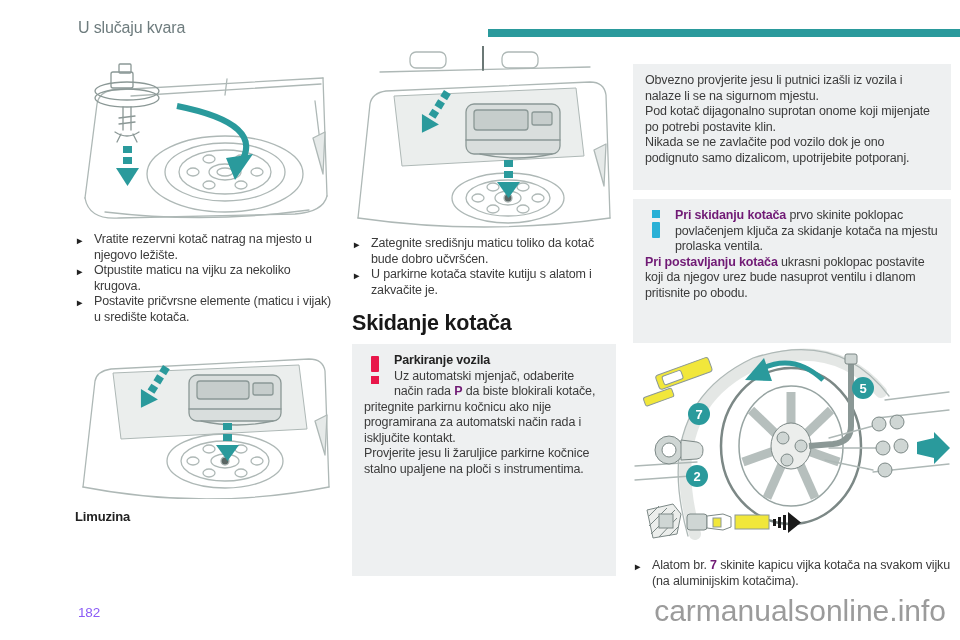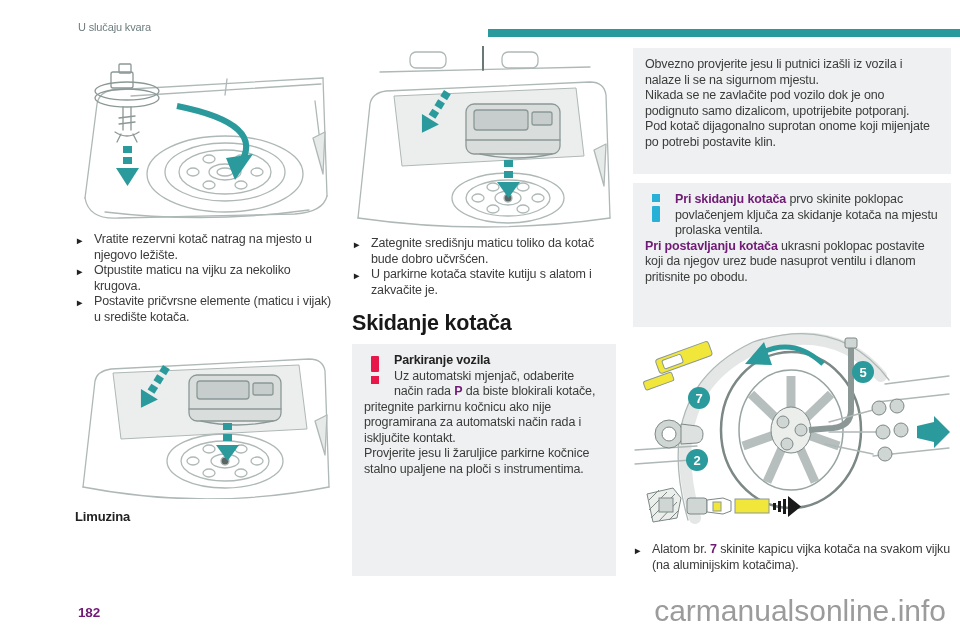--- a/index.html
+++ b/index.html
@@ -1,26 +1,26 @@
 <!DOCTYPE html>
 <html><head>
 <meta charset="utf-8">
 <style>
   html,body{margin:0;padding:0;}
   body{
     width:960px;height:640px;position:relative;overflow:hidden;background:#fff;
     font-family:"Liberation Sans", sans-serif;color:#3b3b3b;
     font-size:12.5px;line-height:15.5px;letter-spacing:-0.15px;
   }
-  .hdr{position:absolute;left:78px;top:20px;font-size:11px;color:#6e7c7e;}
+  .hdr{position:absolute;left:78px;top:20px;font-size:16px;color:#6e7c7e;}
   .topbar{position:absolute;left:488px;top:29px;width:472px;height:8px;background:#2a9a9c;}
   .col{position:absolute;}
   #col1{left:75px;top:46px;width:264px;}
   #col2{left:352px;top:46px;width:264px;}
-  #col3{left:633px;top:48px;width:318px;}
+  #col3{left:633px;top:64px;width:318px;}
   svg.illus{display:block;}
   .ln{fill:none;stroke:#aeb8b6;stroke-width:1.3;stroke-linecap:round;stroke-linejoin:round;}
   .ln2{fill:none;stroke:#8b9896;stroke-width:1.3;stroke-linecap:round;stroke-linejoin:round;}
   .badge{fill:#ffffff;font-size:13px;font-weight:bold;text-anchor:middle;font-family:"Liberation Sans",sans-serif;}
   .bullets{margin-top:4px;}
   .bullet{display:flex;}
   .bullet .marker{flex:0 0 19px;font-size:9.5px;padding-top:1px;color:#222;}
   .caption{font-weight:bold;color:#222;margin-top:10px;font-size:13px;}
   .swlabel{font-weight:bold;color:#222;margin-top:6px;font-size:13px;}
   h1.section{font-size:21.5px;line-height:24px;font-weight:bold;color:#181818;margin:13px 0 9px 0;letter-spacing:-0.2px;}
@@ -30,21 +30,21 @@
   .wicon{float:left;width:18px;height:30px;margin:2px 8px 0 4px;position:relative;}
   .wicon .bar{position:absolute;left:3px;top:1px;width:8px;height:16px;background:#e8174a;border-radius:1px;}
   .wicon .dot{position:absolute;left:3px;top:21px;width:8px;height:8px;background:#e8174a;}
   .iicon{float:left;width:18px;height:30px;margin:2px 8px 0 4px;position:relative;}
   .iicon .dot{position:absolute;left:3px;top:0;width:8px;height:8px;background:#29b0d6;}
   .iicon .bar{position:absolute;left:3px;top:12px;width:8px;height:16px;background:#29b0d6;border-radius:1px;}
   #note-box{min-height:106px;}
   #info-box{margin-top:9px;min-height:124px;}
   #warn-box{min-height:212px;}
   .final-bullet{margin-top:10px;}
-  .pagenum{position:absolute;left:78px;top:605px;font-weight:bold;font-size:13.5px;color:#701a75;}
+  .pagenum{position:absolute;left:78px;top:605px;font-weight:normal;font-size:13.5px;color:#8b5cf6;}
   .watermark{position:absolute;right:14px;top:603px;font-size:30px;letter-spacing:0;color:#9b9b9b;}
 </style>
 </head>
 <body>
 
 <div class="hdr">U slučaju kvara</div>
 <div class="topbar"></div>
 
 <div class="col" id="col1">
 
@@ -215,22 +215,22 @@
     <div class="box-title">Parkiranje vozila</div>
     <div><span>Uz automatski mjenjač, odaberite način rada </span><span class="b">P</span><span> da biste blokirali kotače, pritegnite parkirnu kočnicu ako nije programirana za automatski način rada i isključite kontakt.</span></div>
     <div>Provjerite jesu li žaruljice parkirne kočnice stalno upaljene na ploči s instrumentima.</div>
   </div>
 </div>
 
 <div class="col" id="col3">
 
   <div class="graybox" id="note-box">
     <div>Obvezno provjerite jesu li putnici izašli iz vozila i nalaze li se na sigurnom mjestu.</div>
+    <div>Pod kotač dijagonalno suprotan onome koji mijenjate po potrebi postavite klin.</div>
     <div>Nikada se ne zavlačite pod vozilo dok je ono podignuto samo dizalicom, upotrijebite potporanj.</div>
-    <div>Pod kotač dijagonalno suprotan onome koji mijenjate po potrebi postavite klin.</div>
   </div>
 
   <div class="graybox" id="info-box">
     <span class="iicon">
         <span class="dot"></span>
         <span class="bar"></span>
       </span>
     <div><span class="b">Pri skidanju kotača</span><span> prvo skinite poklopac povlačenjem ključa za skidanje kotača na mjestu prolaska ventila.</span></div>
     <div><span class="b">Pri postavljanju kotača</span><span> ukrasni poklopac postavite koji da njegov urez bude nasuprot ventilu i dlanom pritisnite po obodu.</span></div>
   </div>

